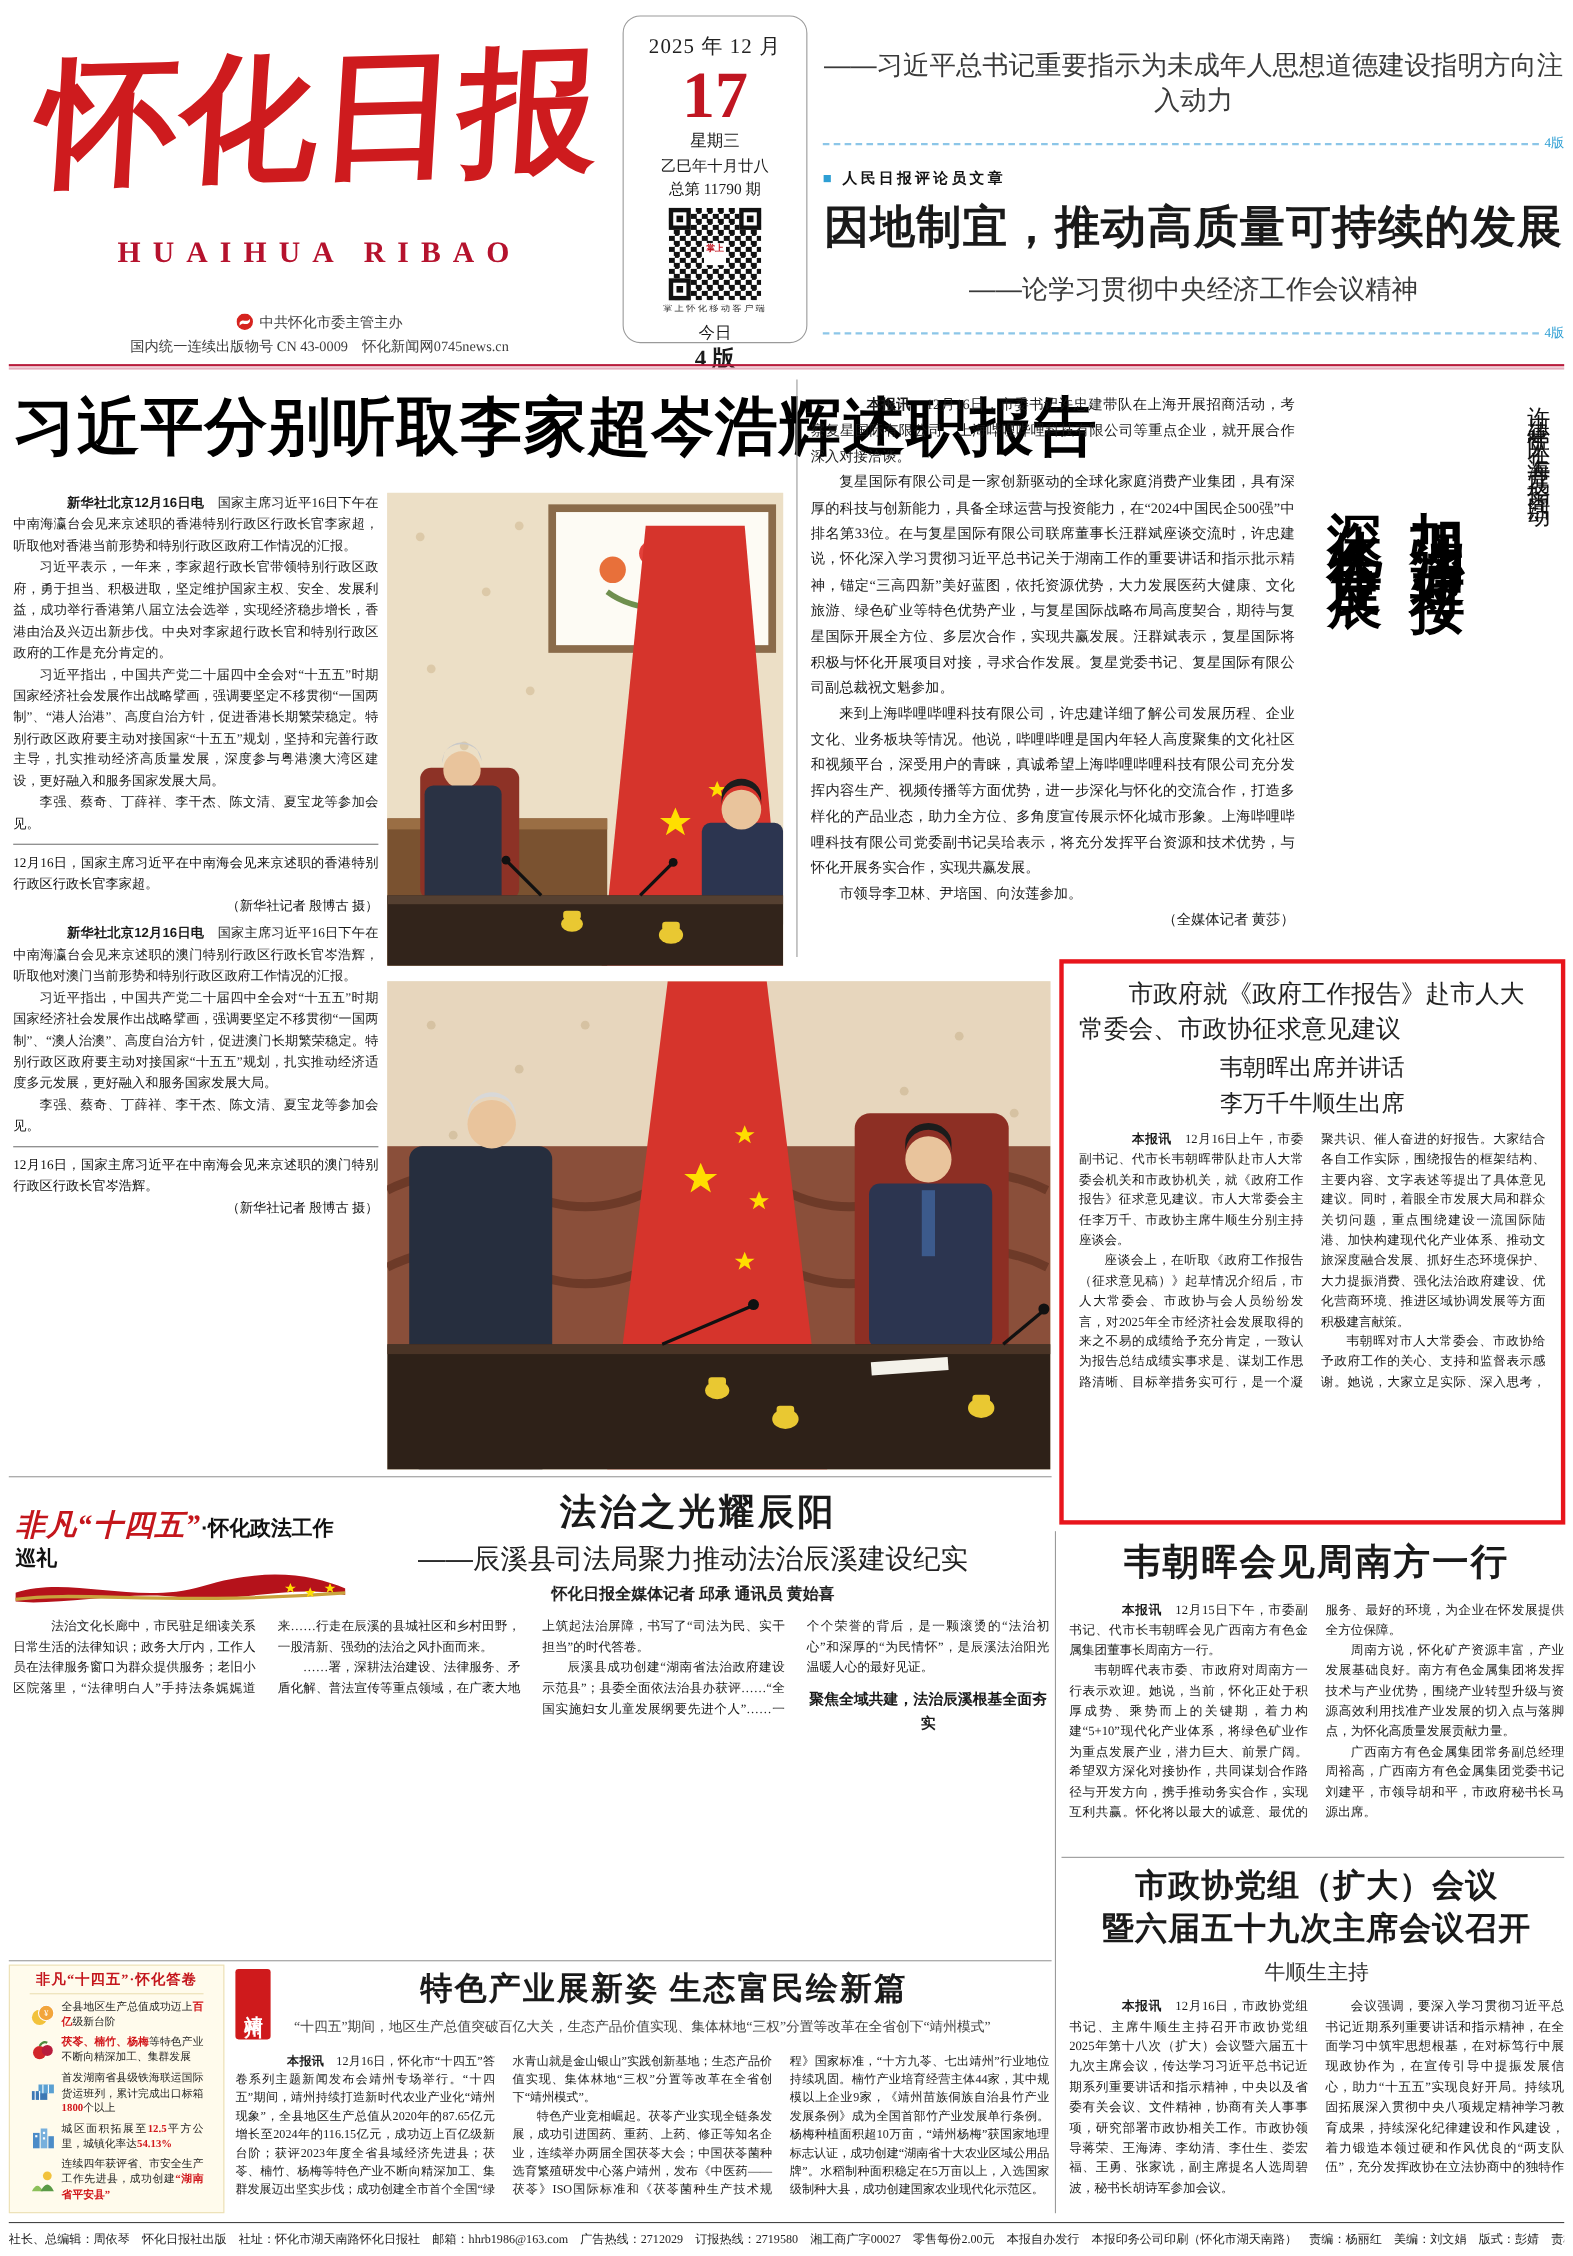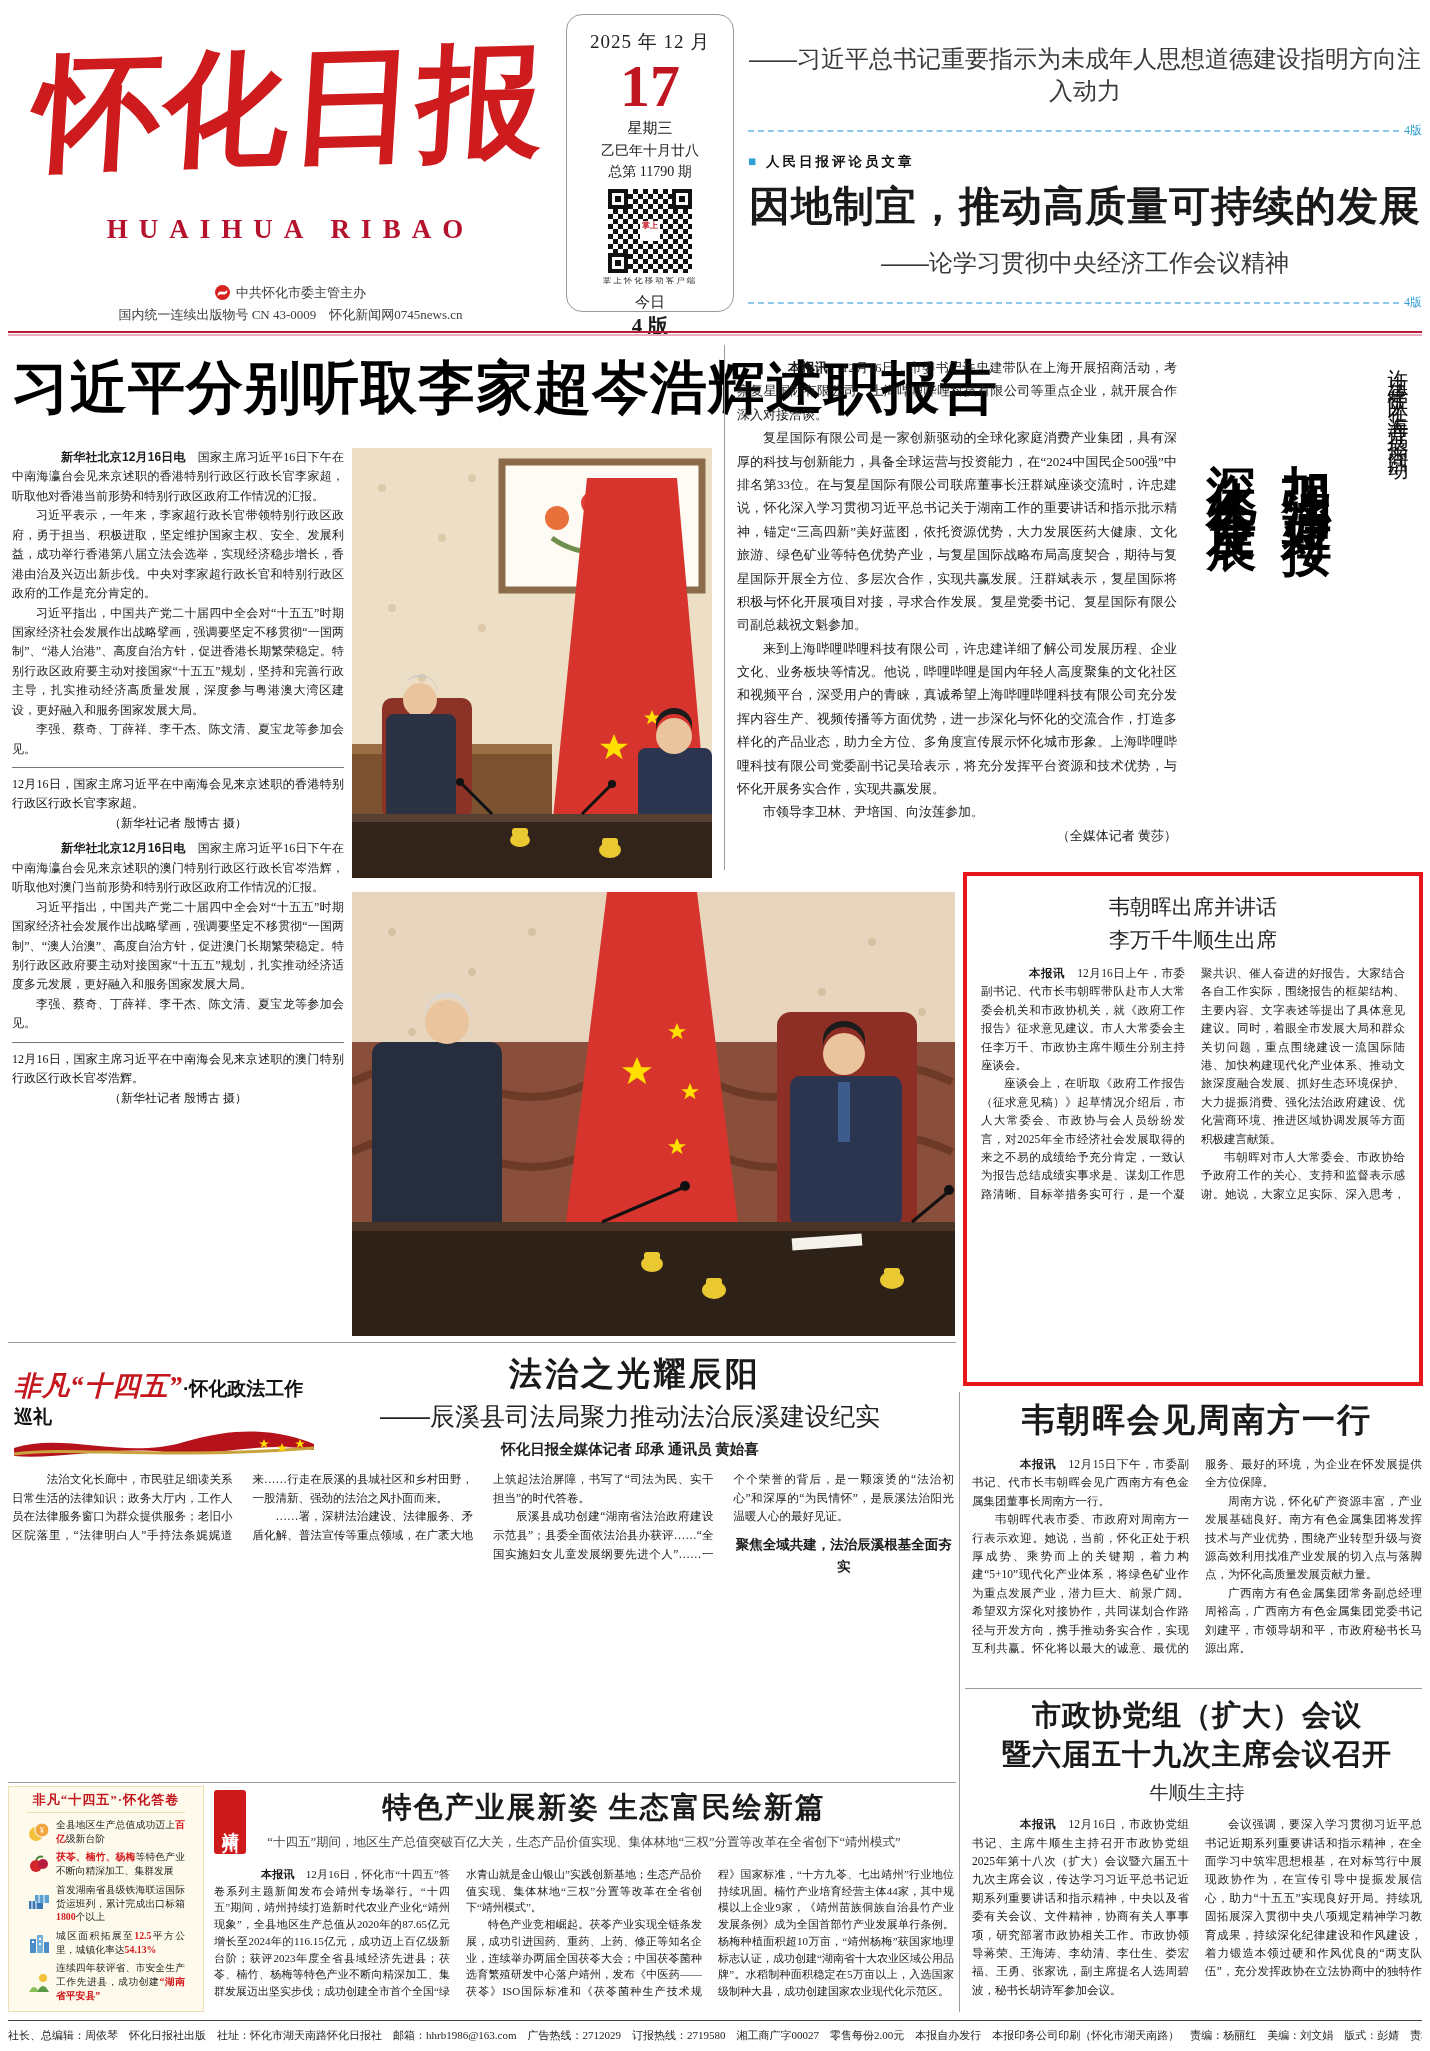--- a/index.html
+++ b/index.html
@@ -47,21 +47,21 @@
   .hline{background:#9a9a9a;height:1px;}
   .vline{background:#9a9a9a;width:1px;}
   
   .main-hl{left:12px;top:350px;width:940px;font-size:57px;font-weight:900;letter-spacing:1px;
     font-family:"Liberation Sans","DejaVu Sans",sans-serif;white-space:nowrap;color:#000;}
   .leftcol{left:12px;top:448px;width:332px;height:888px;font-size:12px;line-height:1.62;text-align:justify;}
   .leftcol p{margin:0;text-indent:2em;}
   .clip1{max-height:352px;overflow:hidden;}
   .clip2{max-height:318px;overflow:hidden;margin-top:6px;}
   .caption{border-top:1px solid #777;margin-top:8px;padding-top:7px;font-size:12px;color:#111;}
-  .caption .cred{display:block;text-align:center;text-indent:0;}
+  .caption .cred{display:block;text-align:right;text-indent:0;}
   .lead{font-weight:bold;font-family:"Liberation Sans",sans-serif;padding-left:25px;}
   .photo{background:#e9dfc9;}
   
   .inv-body{left:737px;top:356px;width:440px;height:506px;font-size:13px;line-height:1.8;
     text-align:justify;overflow:hidden;}
   .inv-body p{margin:0;text-indent:2em;}
   .byline-r{display:block;text-align:right;text-indent:0;}
   .vtitle{left:1188px;top:425px;width:156px;height:440px;writing-mode:vertical-rl;
     font-size:50px;font-weight:900;font-family:"Liberation Sans",sans-serif;letter-spacing:12px;line-height:1.5;color:#000;}
   .vkicker{left:1384px;top:352px;height:520px;writing-mode:vertical-rl;font-size:21px;
@@ -297,20 +297,21 @@
     <p>来到上海哔哩哔哩科技有限公司，许忠建详细了解公司发展历程、企业文化、业务板块等情况。他说，哔哩哔哩是国内年轻人高度聚集的文化社区和视频平台，深受用户的青睐，真诚希望上海哔哩哔哩科技有限公司充分发挥内容生产、视频传播等方面优势，进一步深化与怀化的交流合作，打造多样化的产品业态，助力全方位、多角度宣传展示怀化城市形象。上海哔哩哔哩科技有限公司党委副书记吴珨表示，将充分发挥平台资源和技术优势，与怀化开展务实合作，实现共赢发展。</p>
     <p>市领导李卫林、尹培国、向汝莲参加。</p>
     <p>
         <span class="byline-r">（全媒体记者 黄莎）</span>
       </p>
   </div>
   <div class="abs vtitle"><span>加强沟通对接</span><br><span>深化合作发展</span></div>
   <div class="abs vkicker">许忠建带队在上海开展招商活动</div>
 
   <div class="abs redbox">
+    <div class="rb-kicker">市政府就《政府工作报告》赴市人大常委会、市政协征求意见建议</div>
     <div class="rb-sub">韦朝晖出席并讲话</div>
     <div class="rb-sub">李万千牛顺生出席</div>
     <div class="cols2 rb-body">
       <p><span class="lead">本报讯</span><span>　12月16日上午，市委副书记、代市长韦朝晖带队赴市人大常委会机关和市政协机关，就《政府工作报告》征求意见建议。市人大常委会主任李万千、市政协主席牛顺生分别主持座谈会。</span></p>
       <p>座谈会上，在听取《政府工作报告（征求意见稿）》起草情况介绍后，市人大常委会、市政协与会人员纷纷发言，对2025年全市经济社会发展取得的来之不易的成绩给予充分肯定，一致认为报告总结成绩实事求是、谋划工作思路清晰、目标举措务实可行，是一个凝聚共识、催人奋进的好报告。大家结合各自工作实际，围绕报告的框架结构、主要内容、文字表述等提出了具体意见建议。同时，着眼全市发展大局和群众关切问题，重点围绕建设一流国际陆港、加快构建现代化产业体系、推动文旅深度融合发展、抓好生态环境保护、大力提振消费、强化法治政府建设、优化营商环境、推进区域协调发展等方面积极建言献策。</p>
       <p><span>韦朝晖对市人大常委会、市政协给予政府工作的关心、支持和监督表示感谢。她说，大家立足实际、深入思考，问题抓得准、建议提得实，对修改完善报告和改进政府工作都很有价值。报告起草小组要认真梳理、充分吸纳，使报告充分体现中央精神、符合怀化实际、顺应民心民意，更有针对性、前瞻性和操作性，更加符合全市干部群众的所思、所想、所盼。</span></p>
     </div>
   </div>
 
   <div class="abs vline" style="left:959px;top:1392px;height:620px;"></div>

